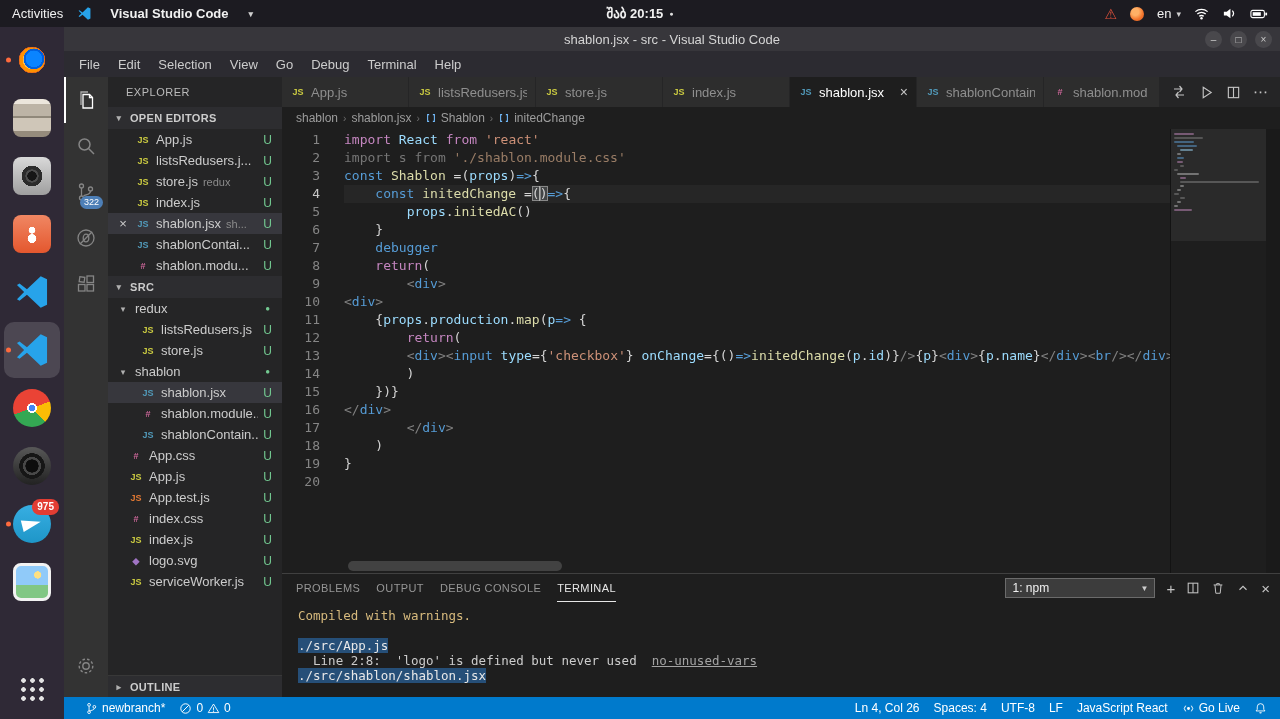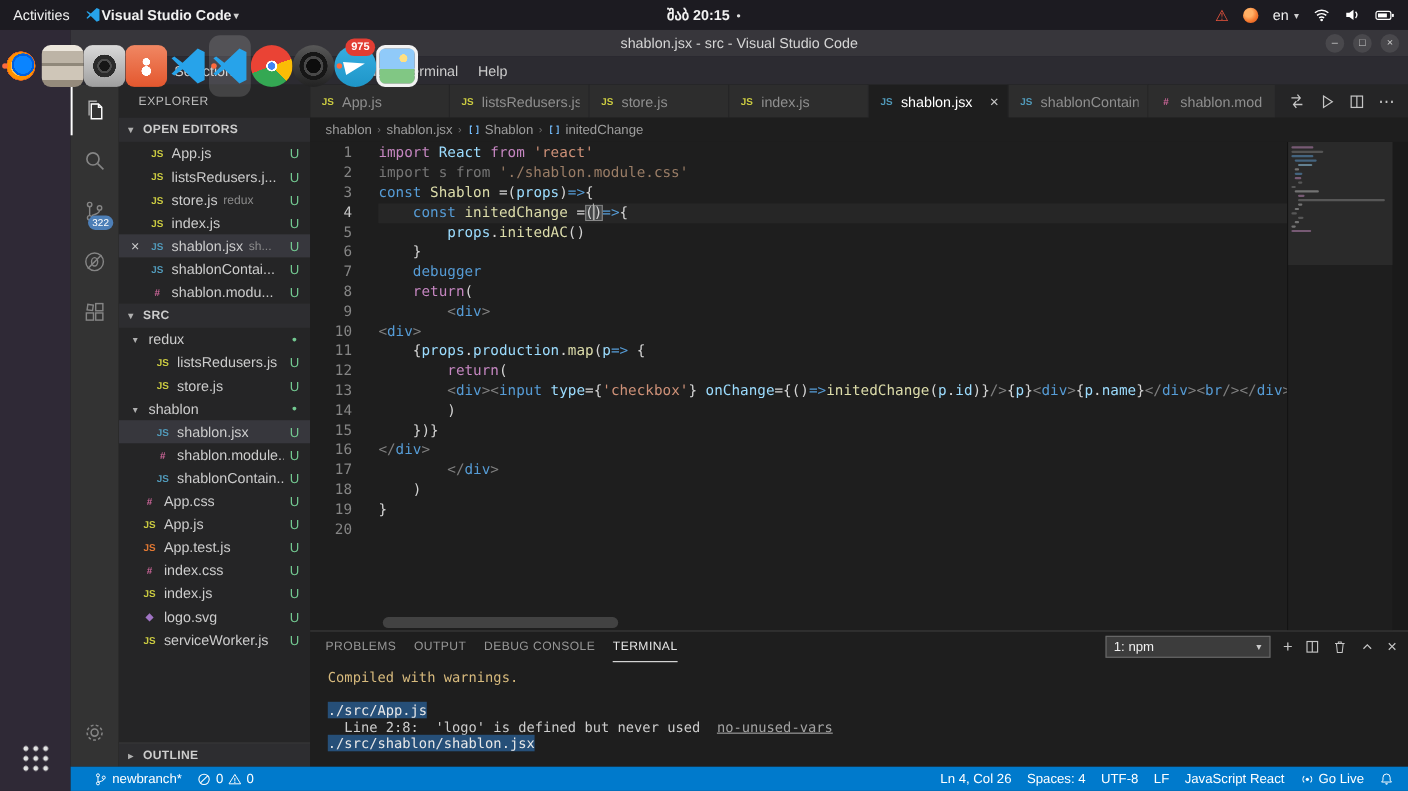--- a/index.html
+++ b/index.html
@@ -5,34 +5,34 @@
   *{margin:0;padding:0;box-sizing:border-box}
   html,body{width:1280px;height:719px;overflow:hidden;background:#1e1e1e;
     font-family:"Liberation Sans",sans-serif;-webkit-font-smoothing:antialiased}
   svg{display:block}
 
   
   .topbar{position:absolute;left:0;top:0;width:1280px;height:27px;background:#1c1b21;
     color:#f1f1f1;display:flex;align-items:center;font-size:13px;z-index:50}
   .tb-left{display:flex;align-items:center;gap:14px;padding-left:12px}
   .tb-activities{cursor:pointer}
-  .tb-app{display:flex;align-items:center;gap:0;cursor:pointer;font-weight:bold}
+  .tb-app{display:flex;align-items:center;gap:18px;cursor:pointer;font-weight:bold}
   .tb-caret{font-size:9px;color:#cfcfcf;margin-left:2px}
   .tb-clock{position:absolute;left:0;right:0;text-align:center;font-weight:bold;pointer-events:none}
   .tb-clock .dot{font-size:7px;vertical-align:2px;margin-left:6px;color:#dedede}
   .tb-right{margin-left:auto;display:flex;align-items:center;gap:13px;padding-right:12px}
   .tb-warn{color:#e9543d;font-size:14px}
   .tb-orange{width:14px;height:14px;border-radius:50%;
     background:radial-gradient(circle at 38% 35%,#ffb066 0 28%,#f4772e 60%,#d9541a)}
   .tb-en{display:flex;align-items:center;gap:3px;cursor:pointer}
 
   
   .dock{position:absolute;left:0;top:27px;width:64px;height:692px;background:#2f2936;
     display:flex;flex-direction:column;align-items:center;z-index:40;padding-top:4px}
-  #dock-items{display:flex;flex-direction:row;align-items:center;width:100%}
+  #dock-items{display:flex;flex-direction:column;align-items:center;width:100%}
   .dock-item{width:56px;height:56px;display:flex;align-items:center;justify-content:center;
     position:relative;cursor:pointer;margin:1px 0}
   .dock-item.active{background:rgba(255,255,255,.14);border-radius:10px}
   .di{width:38px;height:38px;position:relative}
   .di-firefox{border-radius:50%;
     background:radial-gradient(circle at 55% 47%,#0a84ff 0 28%,#0060df 29% 35%,transparent 36%),
     radial-gradient(circle,#ffbd4f 0 34%,#ff9100 35% 46%,#e3641f 47% 49%,transparent 50%)}
   .di-files{border-radius:8px;background:linear-gradient(180deg,#ece6dc 0 14%,#bdb4a6 14% 44%,
     #90887a 44% 50%,#cfc6b8 50% 84%,#958b7c 84%)}
   .di-music{border-radius:8px;background:radial-gradient(circle at 50% 50%,#161616 0 17%,

